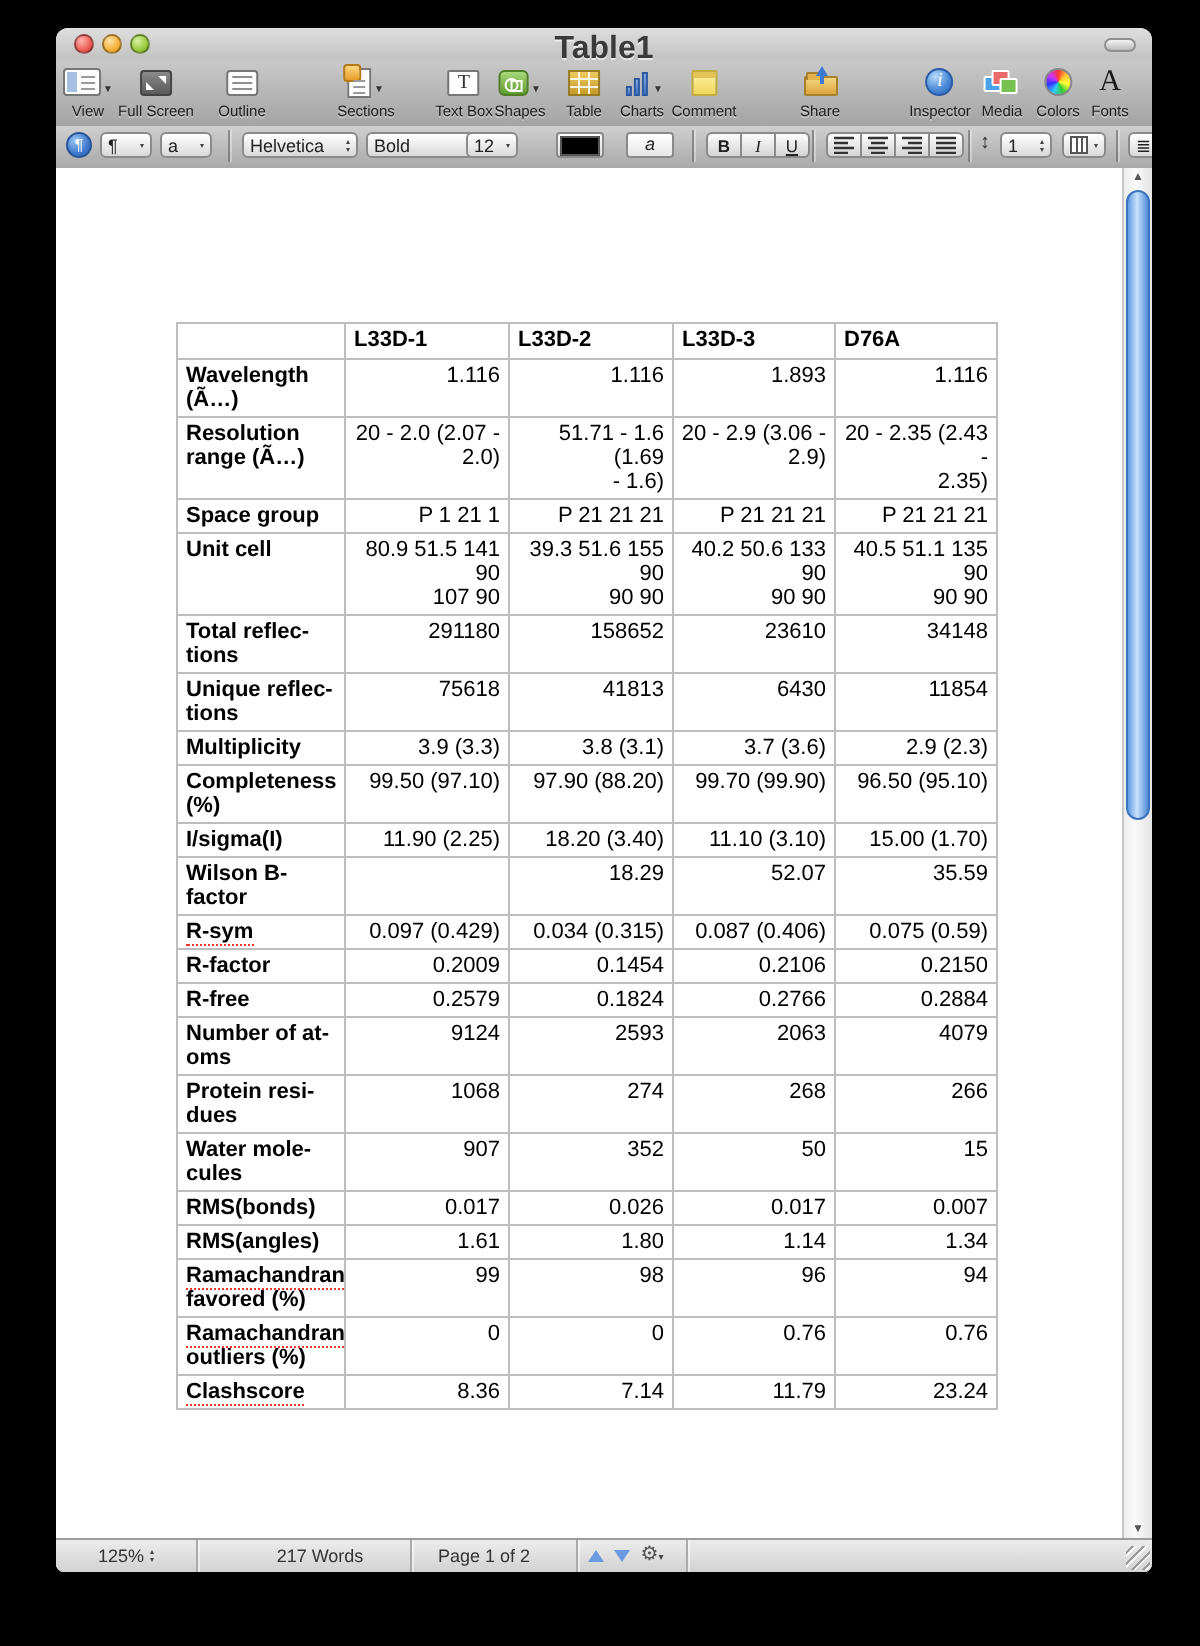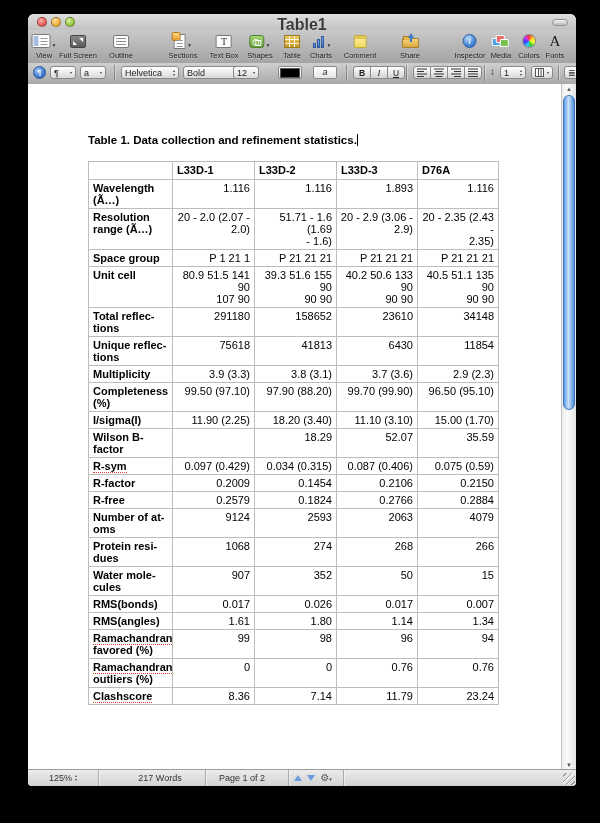--- a/index.html
+++ b/index.html
@@ -136,21 +136,21 @@
         </div>
       <div class="lab">Outline</div>
     </div>
     <div class="titem" style="left:155px">
       <div class="icwrap">
           <span class="i-sections"></span>
           <span class="dd-arrow">▼</span>
         </div>
       <div class="lab">Sections</div>
     </div>
-    <div class="titem" style="left:196px">
+    <div class="titem" style="left:204px">
       <div class="icwrap">
           <span class="i-textbox"></span>
         </div>
       <div class="lab">Text Box</div>
     </div>
     <div class="titem" style="left:232px">
       <div class="icwrap">
           <span class="i-shapes"></span>
           <span class="dd-arrow">▼</span>
         </div>
@@ -166,21 +166,21 @@
       <div class="icwrap">
           <span class="i-charts">
             <span style="height:5px"></span>
             <span style="height:9px"></span>
             <span style="height:12px"></span>
           </span>
           <span class="dd-arrow">▼</span>
         </div>
       <div class="lab">Charts</div>
     </div>
-    <div class="titem" style="left:332px">
+    <div class="titem" style="left:324px">
       <div class="icwrap">
           <span class="i-comment"></span>
         </div>
       <div class="lab">Comment</div>
     </div>
     <div class="titem" style="left:382px">
       <div class="icwrap">
           <span class="i-share">
             <span class="folder"></span>
             <span class="arrow"></span>
@@ -318,21 +318,20 @@
         </svg>
         <span class="stepper">▾</span>
       </div>
     <div class="fb-div" style="left:530px"></div>
     <div class="fb fb-box" style="left:536px;width:22px">
         <span style="font-size:9px">≣</span>
       </div>
   </div>
 
   <div class="docarea">
-    <div class="doc-title"><span>Table 1.  Data collection and refinement statistics.</span><span class="cursor"></span></div>
     <table class="stats">
       <colgroup>
           <col style="width:84px">
           <col style="width:82px">
           <col style="width:82px">
           <col style="width:81px">
           <col style="width:81px">
         </colgroup>
       <thead>
           <tr>

